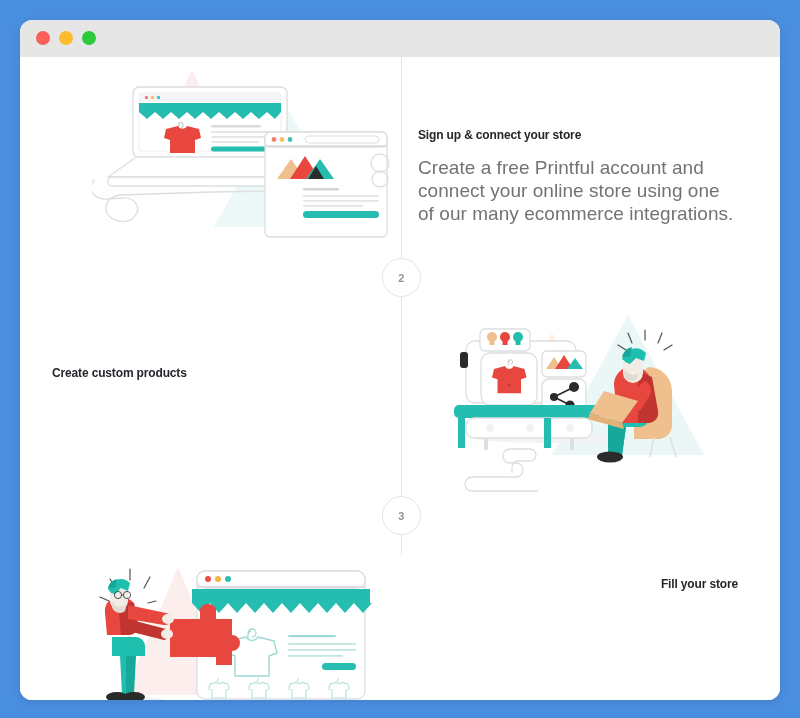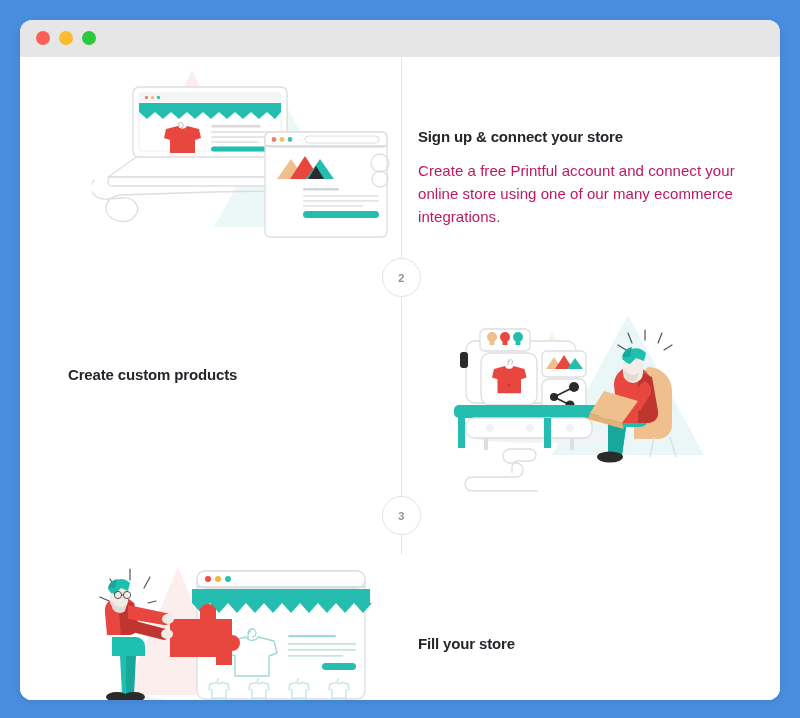--- a/index.html
+++ b/index.html
@@ -86,36 +86,36 @@
     font-weight: 700;
     color: #8f9299;
     letter-spacing: .2px;
   }
   .step-badge.b2 { top: 201px; }
   .step-badge.b3 { top: 439px; }
 
   
   .textblock { position: absolute; width: 320px; }
   .textblock h2 {
-    font-size: 15px;
+    font-size: 12px;
     font-weight: 700;
     color: #23262b;
     letter-spacing: -0.15px;
     margin-bottom: 14px;
   }
   .textblock p {
-    font-size: 15px;
+    font-size: 19px;
     line-height: 23px;
-    color: #be185d;
+    color: #737373;
     letter-spacing: .05px;
   }
 
   .tb1 { left: 398px; top: 71px; }
-  .tb2 { left:  48px; top: 309px; width: 312px; }
-  .tb3 { left: 398px; top: 578px; }
+  .tb2 { left:  32px; top: 309px; width: 312px; }
+  .tb3 { left: 398px; top: 520px; text-align: right; }
 
   
   .illu { position: absolute; }
   .illu1 { left:  72px; top:  10px; }
   .illu2 { left: 412px; top: 248px; }
   .illu3 { left:  62px; top: 488px; }
 </style>
 </head>
 <body>
 

